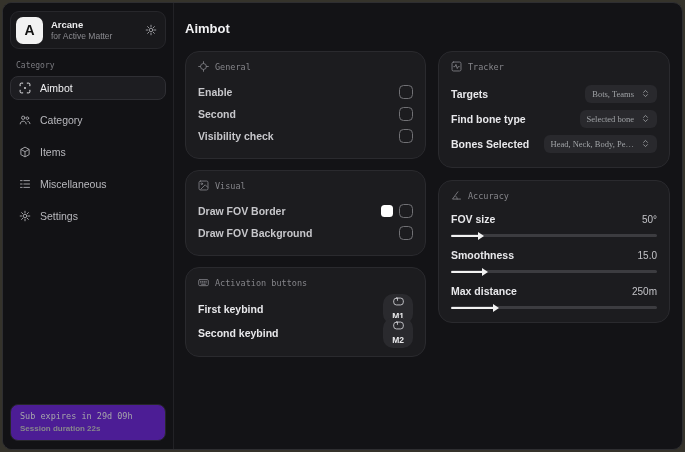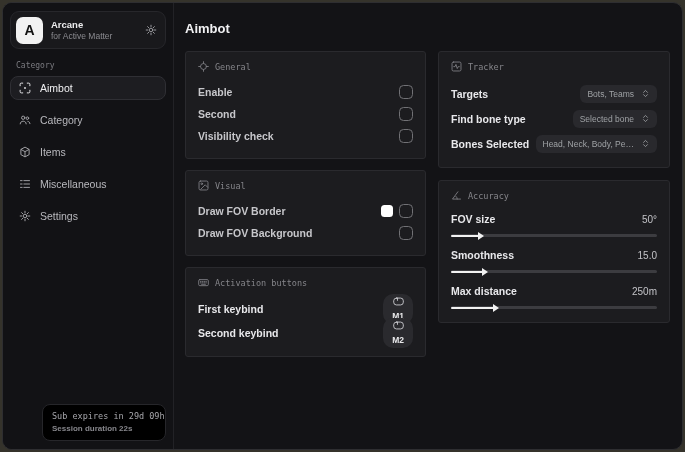--- a/index.html
+++ b/index.html
@@ -48,39 +48,38 @@
   }
   .nav-item .nav-icon { color:#a2a2a7; }
   .nav-item.active {
     background:#1d1d21; border-color:#2f2f34; color:#f0f0f2; height:24px;
   }
   .nav-item.active .nav-icon { color:#e8e8ea; }
   .nav-item:not(.active) { margin-top:4px; }
 
   .side-footer {
     margin-top:auto;
-    background:#000000; border:1px solid #26262a; border-radius:8px;
+    background:#4c1d95; border:1px solid #26262a; border-radius:8px;
     padding:6px 9px 7px;
-    margin-left:32px;
   }
   .footer-line1 {
     font-family:"DejaVu Sans Mono", monospace;
     font-size:8.5px; color:#a6a6ab; margin-bottom:3px; white-space:nowrap;
   }
   .footer-line2 { font-size:8px; font-weight:bold; color:#87878c; }
 
   
   .main { flex:1; padding:18px 12px 12px 11px; }
   .page-title { color:#f1f1f3; font-size:13px; font-weight:bold; }
   .columns { display:flex; gap:12px; margin-top:15px; align-items:flex-start; }
   .col-left  { width:241px; flex:none; display:flex; flex-direction:column; gap:11px; }
   .col-right { flex:1; display:flex; flex-direction:column; gap:12px; }
 
   .card {
-    background:#1c1c1f; border:1px solid #2a2a2e; border-radius:3px;
+    background:#1c1c1f; border:1px solid #2a2a2e; border-radius:14px;
     padding:9px 12px 11px;
   }
   .card-header {
     display:flex; align-items:center; gap:6px;
     font-family:"DejaVu Sans Mono", monospace;
     font-size:8.5px; color:#85858a; margin-bottom:9px;
   }
   .card-header .hdr-icon { color:#7f7f84; }
 
   .row {
@@ -100,21 +99,21 @@
   .keybind-pill {
     display:flex; align-items:center; gap:5px;
     background:#2a2a2e; border-radius:10px; padding:3px 9px;
     color:#e9e9eb; font-size:8.5px; font-weight:bold;flex-direction:column;
   }
   .keybind-pill .pill-icon { color:#cfcfd3; }
 
   .dropdown {
     display:flex; align-items:center; gap:7px;
     background:#29292d; border-radius:6px; padding:4px 7px;
-    font-family:Liberation Sans, sans-serif;
+    font-family:Liberation Serif, serif;
     font-size:8.5px; color:#9fa2a5;
   }
   .dropdown .dd-value {
     max-width:108px; overflow:hidden; white-space:nowrap; text-overflow:ellipsis;
   }
   .dropdown .dd-icon { color:#96999c; flex:none; }
 
   .tracker-row { height:25px; }
 
   .slider-group { margin-top:2px; margin-bottom:9px; }

